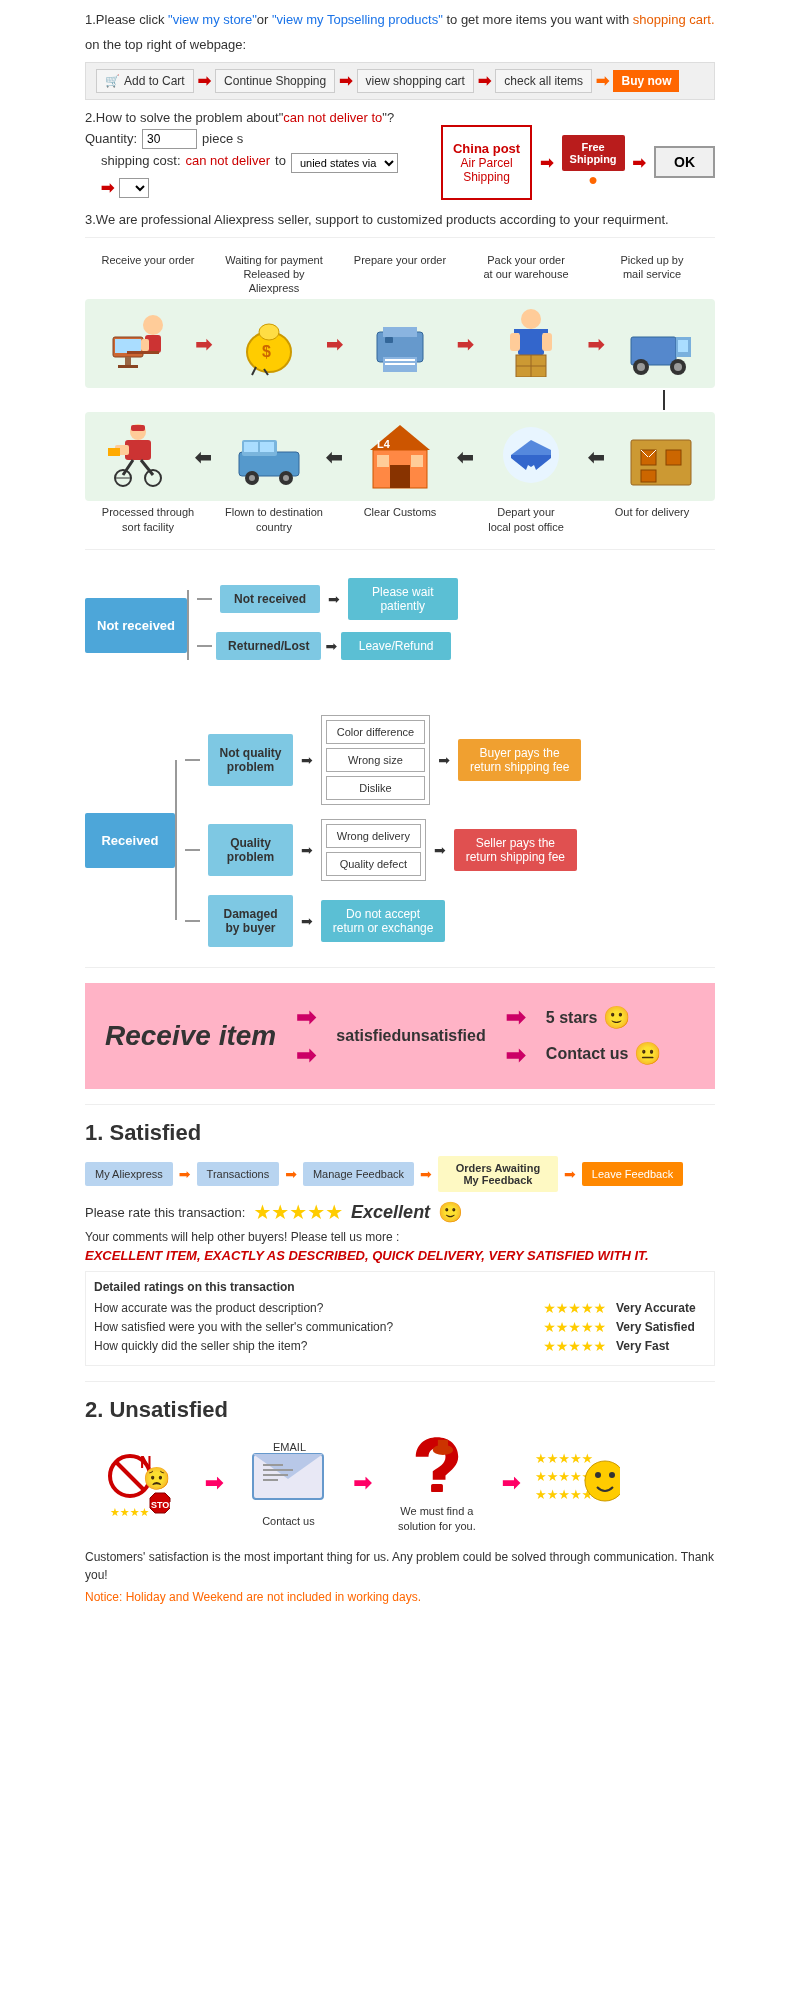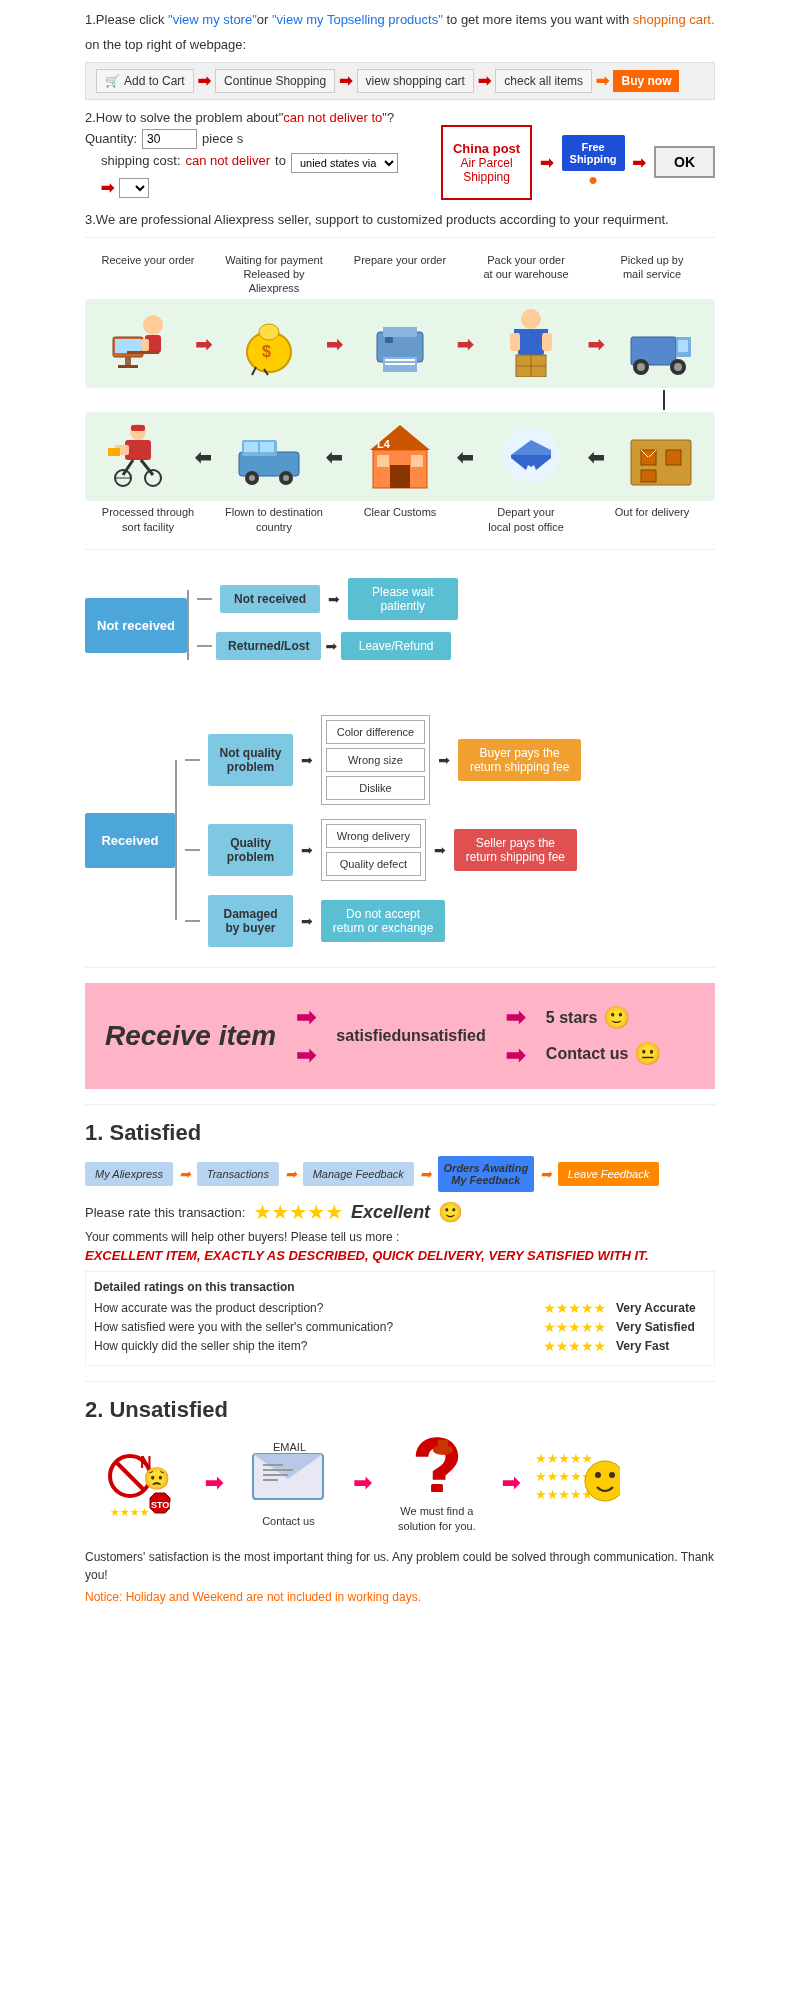--- a/index.html
+++ b/index.html
@@ -26,21 +26,21 @@
     .section2-inner { display: flex; align-items: flex-start; gap: 20px; }
     .section2-left { flex: 1; }
     .qty-row { display: flex; align-items: center; gap: 5px; margin: 4px 0; }
     .qty-input { border: 1px solid #999; width: 55px; padding: 2px 4px; font-size: 12px; }
     .shipping-row { display: flex; gap: 5px; margin: 4px 16px; flex-wrap: wrap; }
     .shipping-select { border: 1px solid #999; padding: 2px 4px; font-size: 11px; background: #fff; }
     .section2-right { text-align: center; min-width: 160px; }
     .china-post-box { border: 2px solid #cc0000; padding: 14px 10px; display: inline-block; }
     .china-post-title { font-weight: bold; color: #cc0000; font-size: 13px; }
     .china-post-subtitle { color: #cc0000; font-size: 12px; }
-    .free-shipping-box { background: #1d4ed8; color: white; padding: 6px 8px; font-size: 11px; font-weight: bold; text-align: center; border-radius: 2px; }
+    .free-shipping-box { background: #b91c1c; color: white; padding: 6px 8px; font-size: 11px; font-weight: bold; text-align: center; border-radius: 2px; }
     .free-shipping-dot { color: #ff6600; font-size: 16px; }
     .ok-btn { background: #f0f0f0; border: 2px solid #999; padding: 6px 18px; font-size: 14px; font-weight: bold; cursor: pointer; }
 
     
     .section3 { margin-bottom: 10px; font-size: 13px; }
 
     
     .process-section { margin: 15px 0; }
     .process-label { text-align: center; font-size: 11px; color: #333; width: 110px; line-height: 1.3; }
 
@@ -61,23 +61,23 @@
     .pink-section { background: #ffb3c6; padding: 20px 20px; margin: 15px 0; display: flex; align-items: center; gap: 20px; }
     .receive-item-text { font-size: 28px; font-weight: bold; font-style: italic; color: #333; }
     .sat-text { font-size: 16px; font-weight: bold; color: #333; }
     .stars-text { font-size: 16px; font-weight: bold; }
     .contact-text { font-size: 16px; font-weight: bold; }
     .emoji { font-size: 22px; }
 
     
     .satisfied-section { margin: 15px 0; }
     .section-title { font-size: 22px; color: #333; margin-bottom: 10px; border-bottom: none; }
-    .feedback-steps { display: flex; align-items: center; gap: 6px; margin: 8px 0; flex-wrap: wrap; font-style: italic; }
+    .feedback-steps { display: flex; align-items: center; gap: 6px; margin: 8px 0; flex-wrap: wrap; }
     .fb-step { background: #b8d4f0; padding: 6px 10px; font-size: 11px; border-radius: 2px; text-align: center; }
-    .fb-step-highlight { background: #3b82f6; padding: 6px 6px; font-size: 11px; border-radius: 2px; text-align: center; font-weight: bold; }
+    .fb-step-highlight { background: #fef9c3; padding: 6px 18px; font-size: 11px; border-radius: 2px; text-align: center; font-weight: bold; }
     .fb-step-orange { background: #ff8800; color: white; padding: 6px 10px; font-size: 11px; border-radius: 2px; }
     .fb-arrow { color: #ff6600; font-size: 14px; }
 
     .rate-row { display: flex; align-items: center; gap: 8px; margin: 6px 0; }
     .star-gold { color: #ffcc00; font-size: 20px; }
     .excellent-text { font-size: 18px; font-weight: bold; font-style: italic; color: #333; }
     .excellent-emoji { font-size: 20px; }
     .comments-text { font-size: 12px; margin: 4px 0; }
     .excellent-item-text { color: #cc0000; font-style: italic; font-weight: bold; font-size: 13px; margin: 4px 0; }
 

